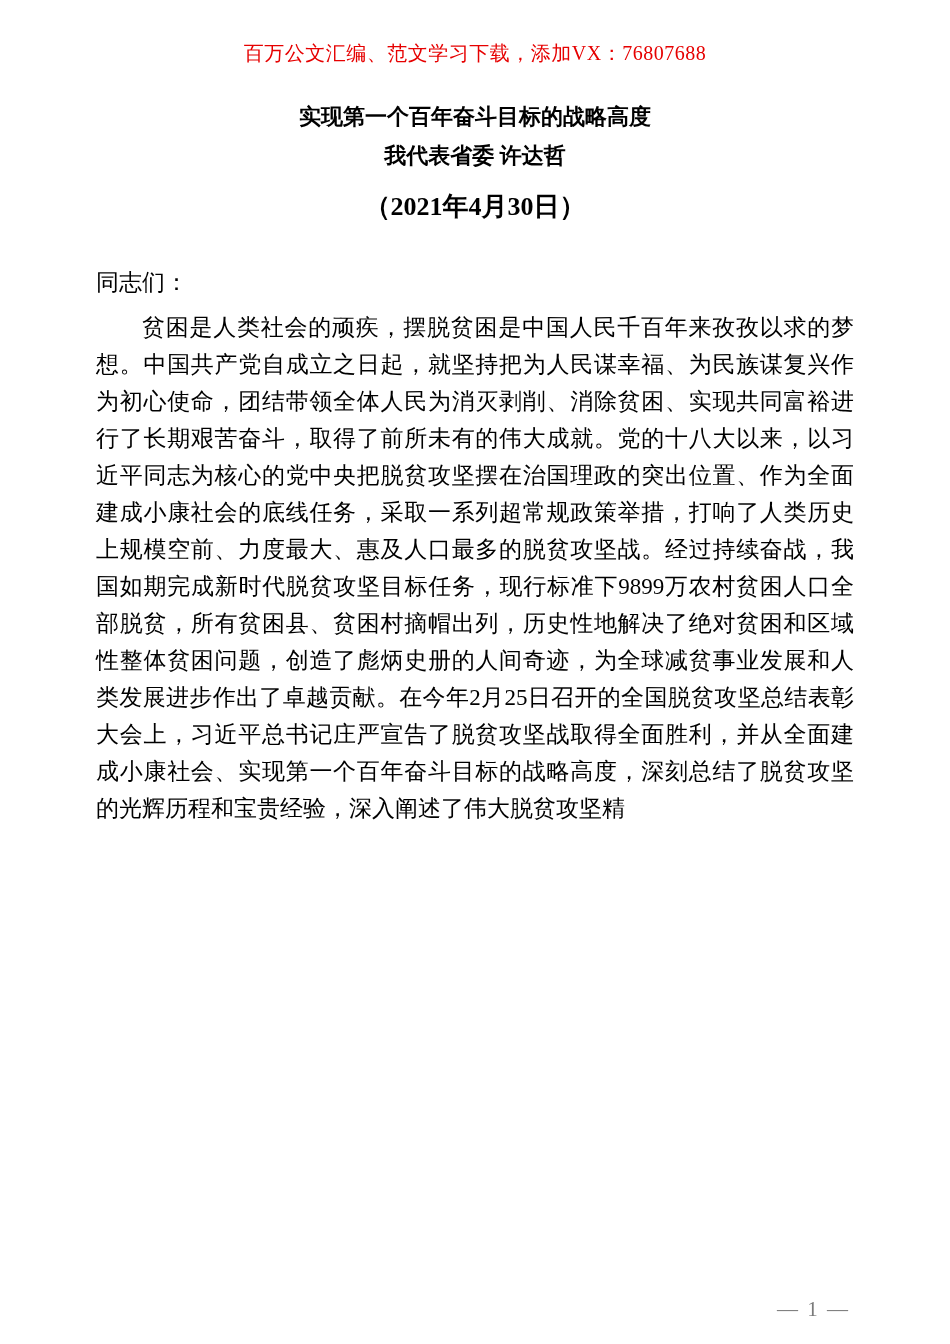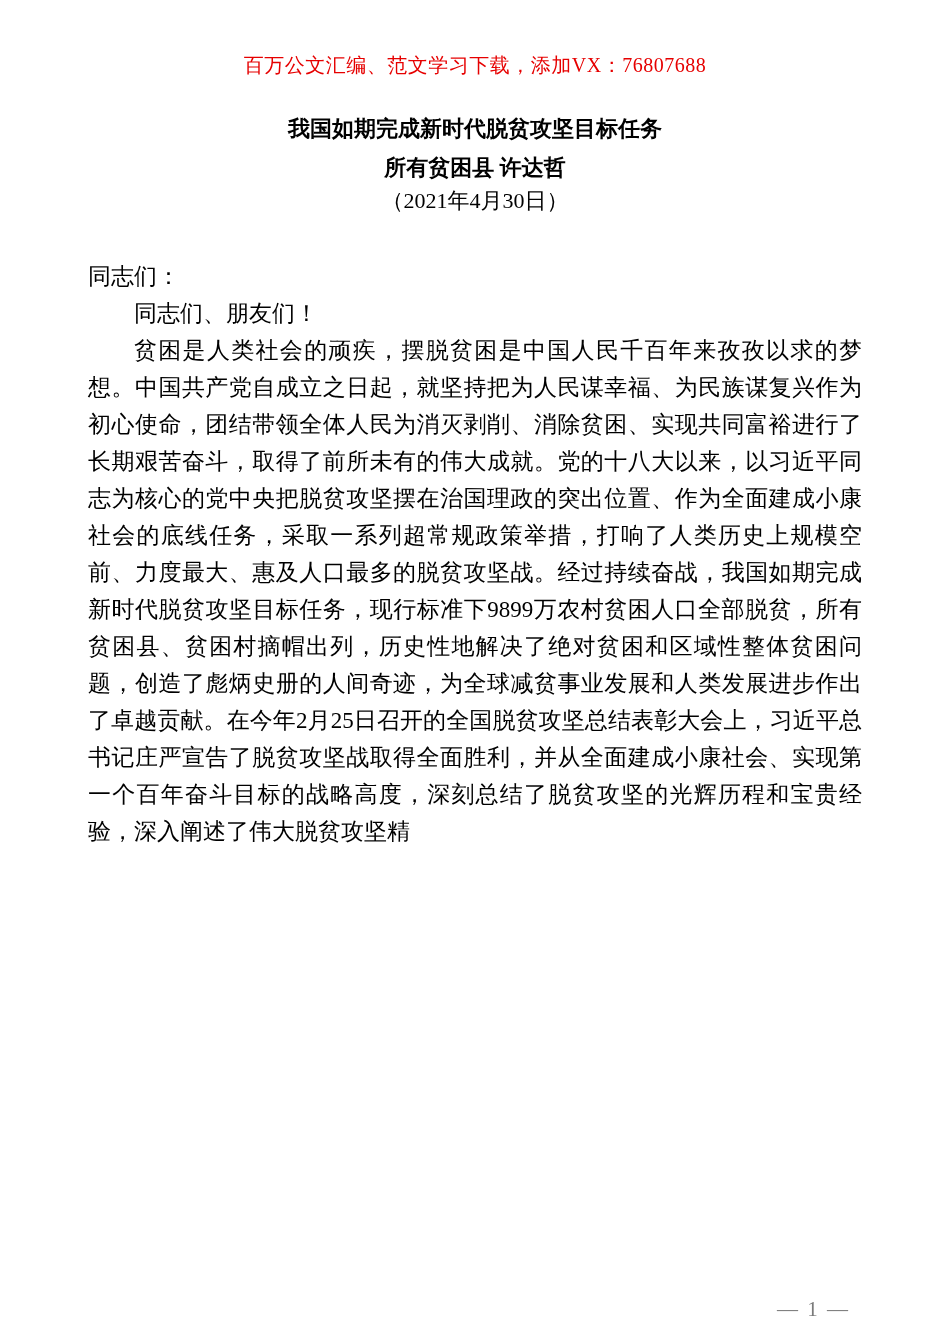--- a/index.html
+++ b/index.html
@@ -7,21 +7,21 @@
     padding: 0;
     background: #ffffff;
   }
   .page {
     position: relative;
     width: 950px;
     height: 1344px;
     margin: 0 auto;
     background: #ffffff;
     box-sizing: border-box;
-    padding: 12px 88px;
+    padding: 0 88px;
     overflow: hidden;
     font-family: "Liberation Serif", "DejaVu Serif", serif;
     color: #000000;
   }
   .ad-header {
     margin-top: 40px;
     text-align: center;
     font-size: 20px;
     line-height: 26px;
     color: #e60000;
@@ -35,34 +35,34 @@
     font-weight: bold;
   }
   .doc-author {
     margin-top: 9px;
     text-align: center;
     font-size: 22px;
     line-height: 30px;
     font-weight: bold;
   }
   .doc-date {
-    margin-top: 3px;
+    margin-top: 21px;
     text-align: center;
-    font-size: 22px;
+    font-size: 26px;
     line-height: 30px;
-    font-weight: normal;
+    font-weight: bold;
   }
   .doc-body {
     margin-top: 42px;
     font-size: 23px;
     line-height: 37px;
     text-align: justify;
   }
   .doc-body p {
-    margin: 0;
+    margin: 8px;
     padding: 0;
     text-indent: 2em;
   }
   .doc-body p.no-indent {
     text-indent: 0;
   }
   .page-number {
     position: absolute;
     right: 100px;
     bottom: 22px;
@@ -71,27 +71,26 @@
     letter-spacing: 2px;
   }
 </style>
 </head>
 <body>
 
 <div class="page">
 
   <div class="ad-header">百万公文汇编、范文学习下载，添加VX：76807688</div>
 
-  <div class="doc-title">我国如期完成新时代脱贫攻坚目标任务</div>
+  <div class="doc-title">实现第一个百年奋斗目标的战略高度</div>
 
-  <div class="doc-author">所有贫困县 许达哲</div>
+  <div class="doc-author">我代表省委 许达哲</div>
 
   <div class="doc-date">（2021年4月30日）</div>
 
   <div class="doc-body">
     <p class="no-indent">同志们：</p>
-    <p>同志们、朋友们！</p>
     <p>贫困是人类社会的顽疾，摆脱贫困是中国人民千百年来孜孜以求的梦想。中国共产党自成立之日起，就坚持把为人民谋幸福、为民族谋复兴作为初心使命，团结带领全体人民为消灭剥削、消除贫困、实现共同富裕进行了长期艰苦奋斗，取得了前所未有的伟大成就。党的十八大以来，以习近平同志为核心的党中央把脱贫攻坚摆在治国理政的突出位置、作为全面建成小康社会的底线任务，采取一系列超常规政策举措，打响了人类历史上规模空前、力度最大、惠及人口最多的脱贫攻坚战。经过持续奋战，我国如期完成新时代脱贫攻坚目标任务，现行标准下9899万农村贫困人口全部脱贫，所有贫困县、贫困村摘帽出列，历史性地解决了绝对贫困和区域性整体贫困问题，创造了彪炳史册的人间奇迹，为全球减贫事业发展和人类发展进步作出了卓越贡献。在今年2月25日召开的全国脱贫攻坚总结表彰大会上，习近平总书记庄严宣告了脱贫攻坚战取得全面胜利，并从全面建成小康社会、实现第一个百年奋斗目标的战略高度，深刻总结了脱贫攻坚的光辉历程和宝贵经验，深入阐述了伟大脱贫攻坚精</p>
   </div>
 
   <div class="page-number">— 1 —</div>
 
 </div>
 
 </body></html>

